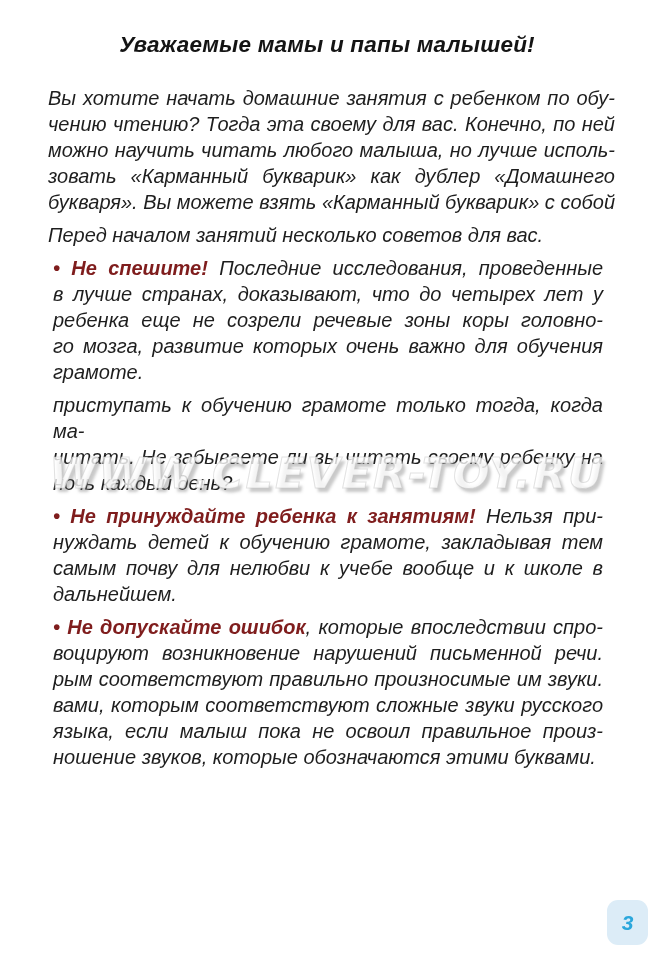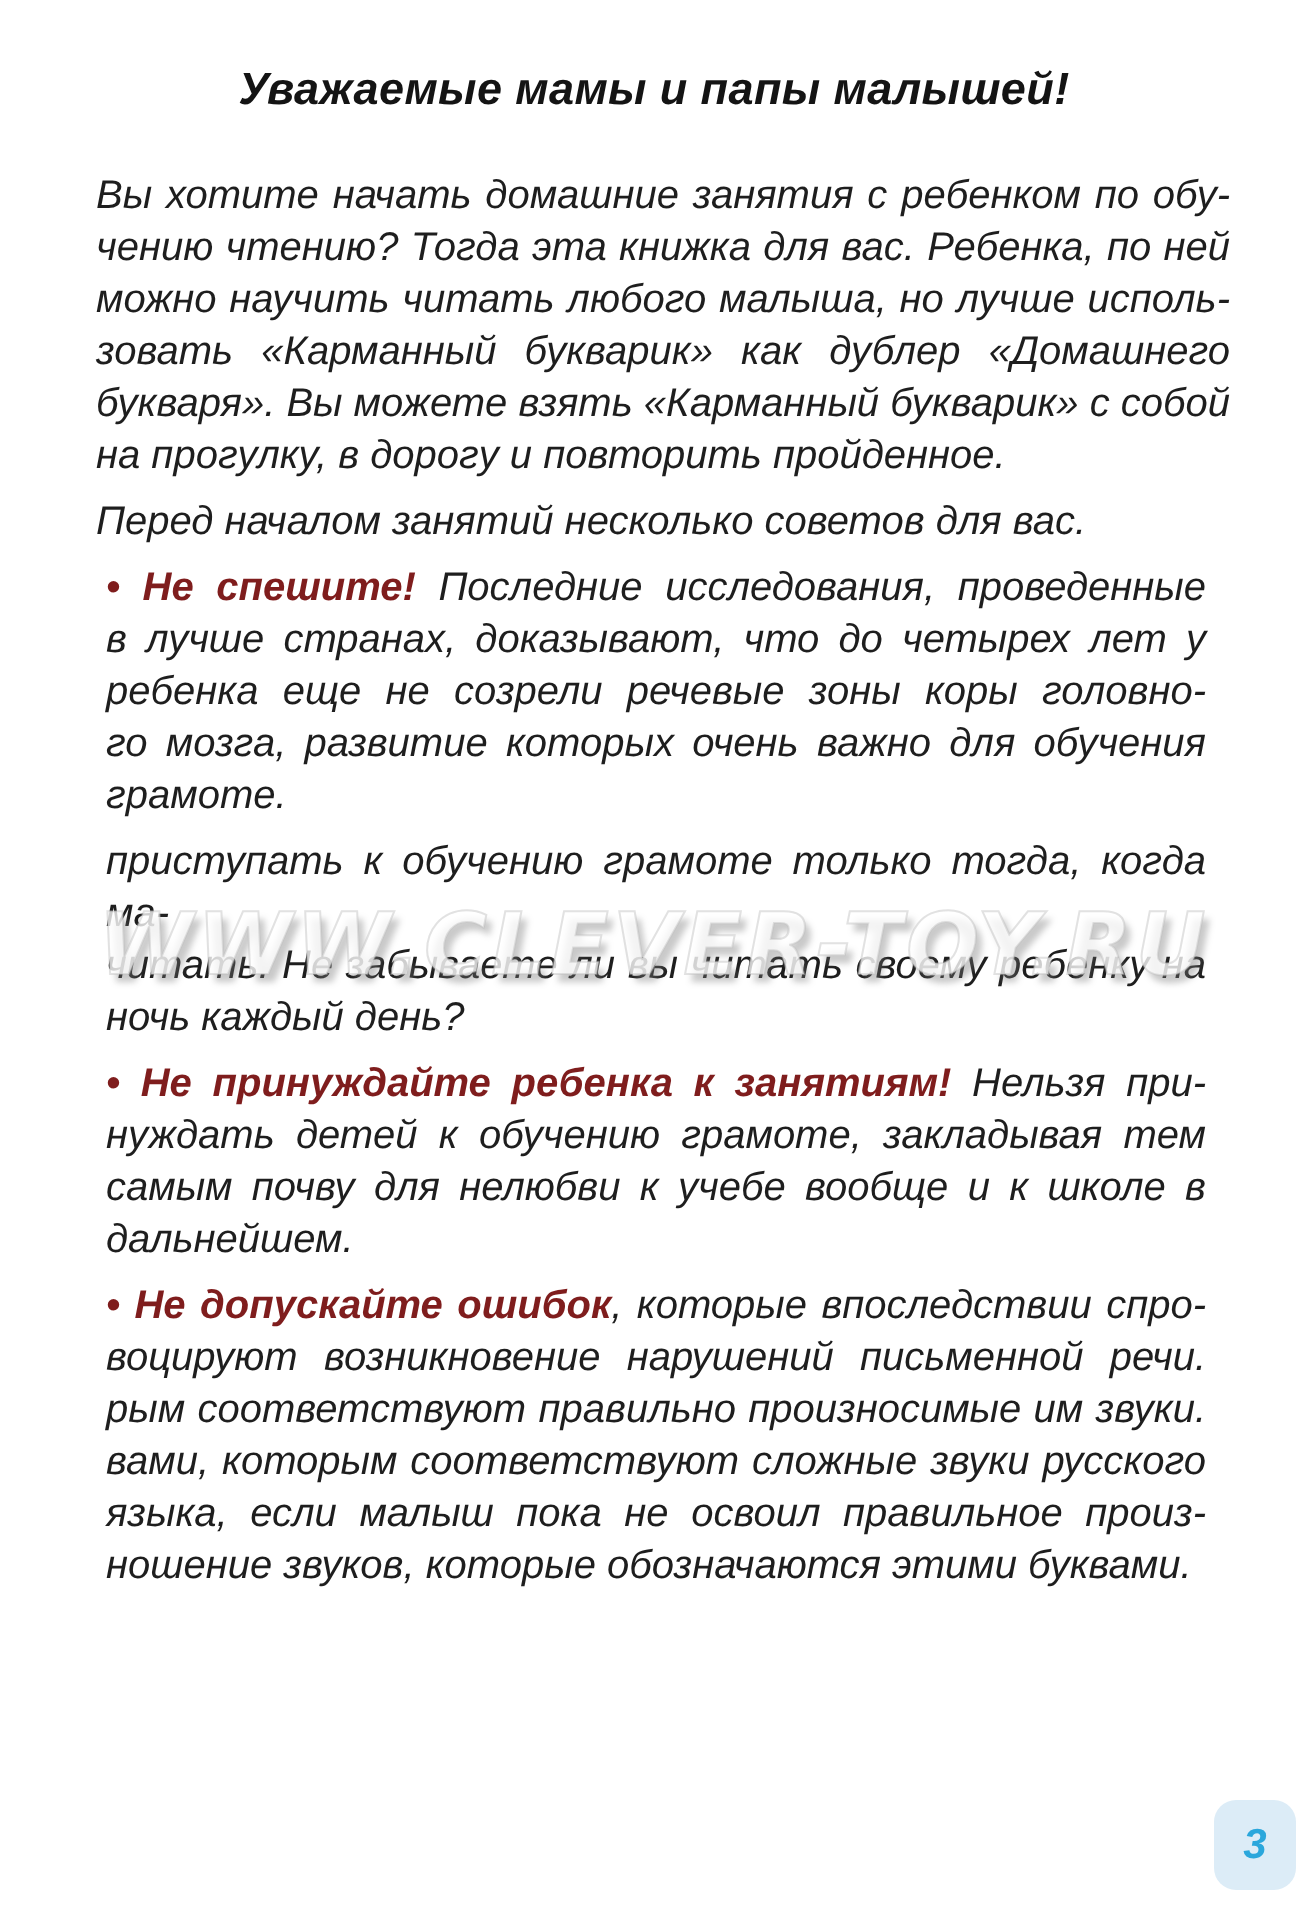--- a/index.html
+++ b/index.html
@@ -84,25 +84,24 @@
 </head>
 <body>
 
 <div class="book-page">
 
   <h1 class="page-title">Уважаемые мамы и папы малышей!</h1>
 
   <div class="content" id="body-content">
       <div class="para">
         <div class="line">Вы хотите начать домашние занятия с ребенком по обу-</div>
-        <div class="line">чению чтению? Тогда эта книжка для вас. Ребенка, по ней</div>
+        <div class="line">чению чтению? Тогда эта своему для вас. Конечно, по ней</div>
         <div class="line">можно научить читать любого малыша, но лучше исполь-</div>
         <div class="line">зовать «Карманный букварик» как дублер «Домашнего</div>
         <div class="line">букваря». Вы можете взять «Карманный букварик» с собой</div>
-        <div class="line last">на прогулку, в дорогу и повторить пройденное.</div>
       </div>
       <div class="para">
         <div class="line last">Перед началом занятий несколько советов для вас.</div>
       </div>
       <div class="para bullet">
         <div class="line"><b class="lead">• Не спешите!</b> Последние исследования, проведенные</div>
         <div class="line">в лучше странах, доказывают, что до четырех лет у</div>
         <div class="line">ребенка еще не созрели речевые зоны коры головно-</div>
         <div class="line">го мозга, развитие которых очень важно для обучения</div>
         <div class="line last">грамоте.</div>

